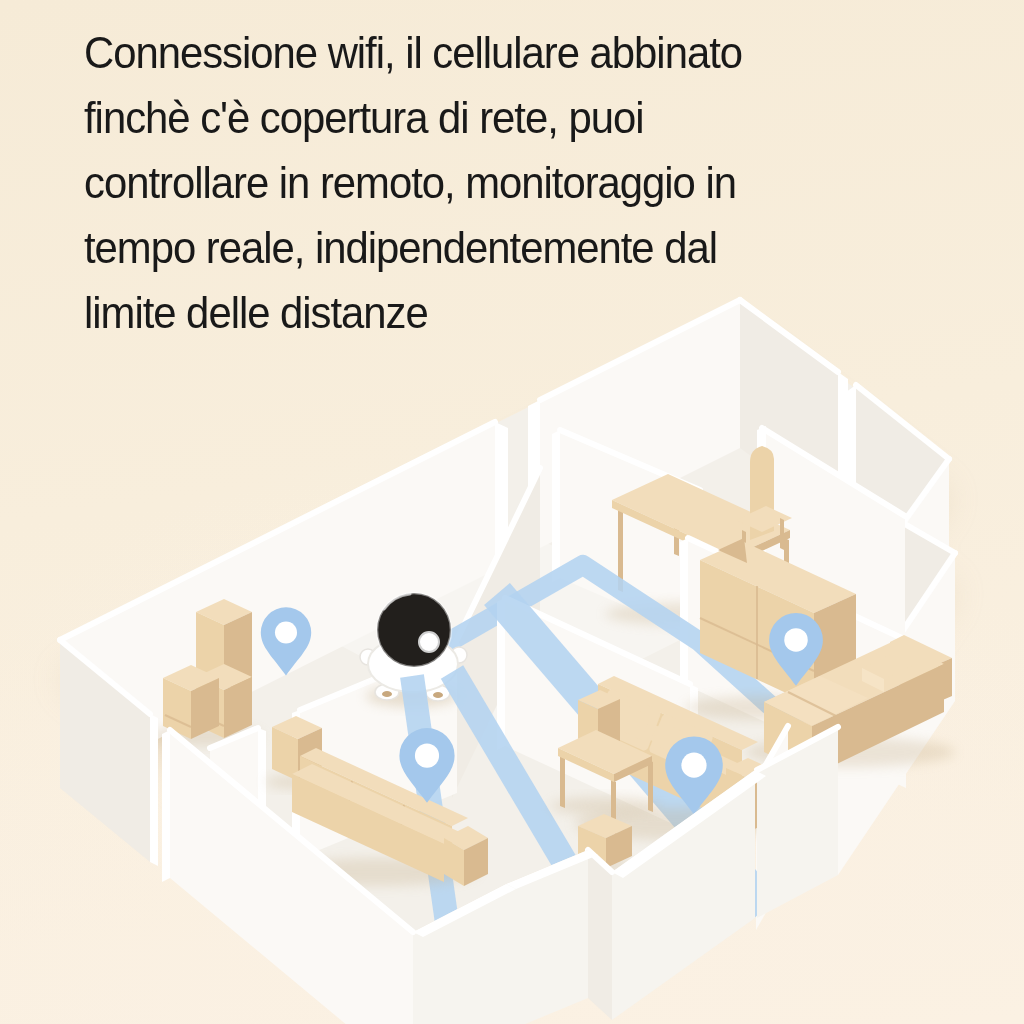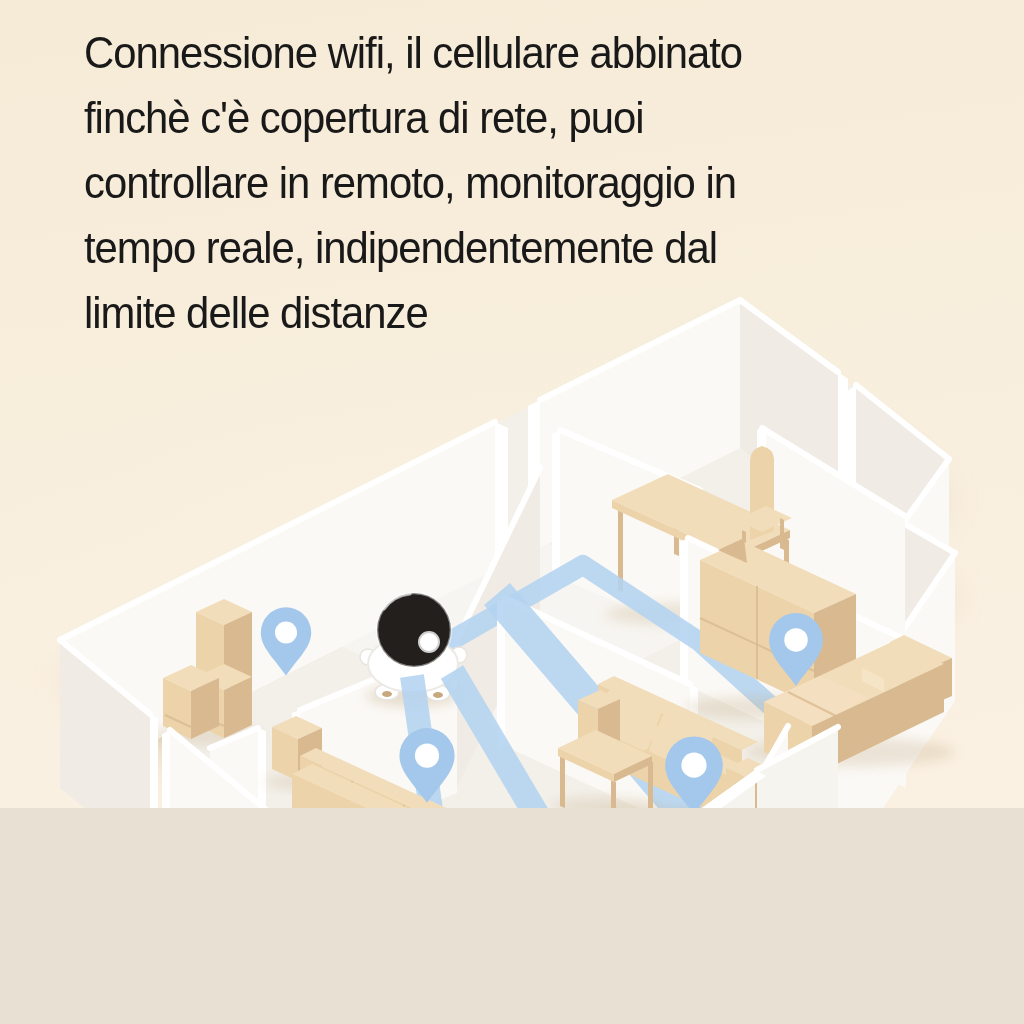--- a/index.html
+++ b/index.html
@@ -1,17 +1,17 @@
 <!DOCTYPE html>
 <html style="--bg-top: #f6ebd7; --bg-mid: #f8eedc; --bg-bottom: #fbf1e3; --text: #191919; --wall-cap: #ffffff; --wall-bright: #fbf9f6; --wall-soft: #f6f4ef; --wall-shade: #f0ece5; --floor: #f3f0ea; --wood-top: #f2ddbb; --wood-light: #ecd3a9; --wood-mid: #d9ba90; --wood-dark: #c8a87e; --path-blue: #b3d3f0; --pin-blue: #a4c8ec; --robot-body: #ffffff; --robot-dome: #221f1c; --shadow: #c3ab84; --ground-shadow: #d9c6a9;"><head>
 <meta charset="utf-8">
 <style>
   html,body{margin:0;padding:0;background:#e8e0d2;}
   .page{
-    position:relative;width:1024px;height:808px;overflow:hidden;
+    position:relative;width:1024px;height:1024px;overflow:hidden;
     background:
       radial-gradient(120% 90% at 50% 92%, var(--bg-bottom) 0%, rgba(255,255,255,0) 55%),
       linear-gradient(172deg, var(--bg-top) 0%, var(--bg-mid) 45%, var(--bg-bottom) 100%);
     font-family:"Liberation Sans","DejaVu Sans",sans-serif;
   }
   .headline{
     position:absolute;left:84px;top:20px;width:900px;
     color:var(--text);font-size:45px;line-height:65px;font-weight:400;
     letter-spacing:-1.1px;transform:scaleX(.93);transform-origin:left top;
     white-space:nowrap;

